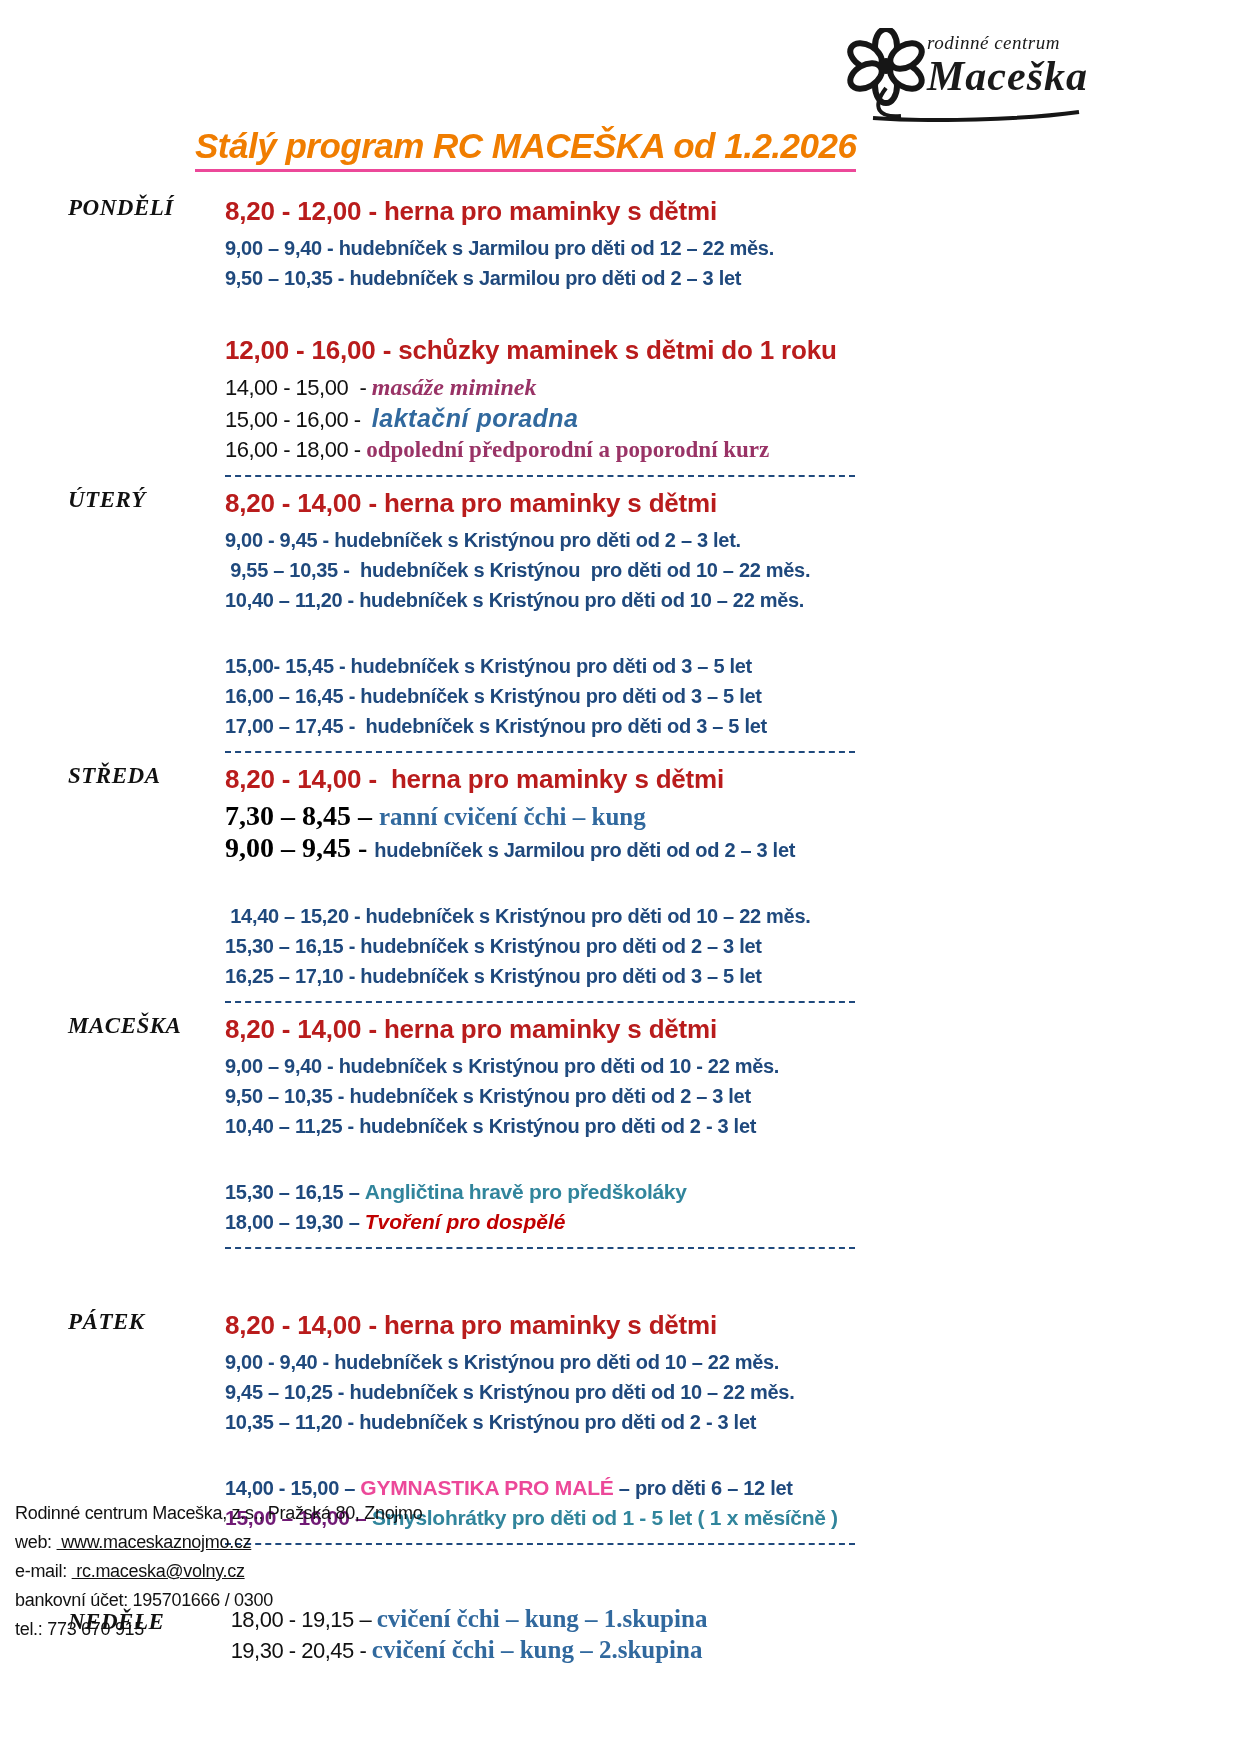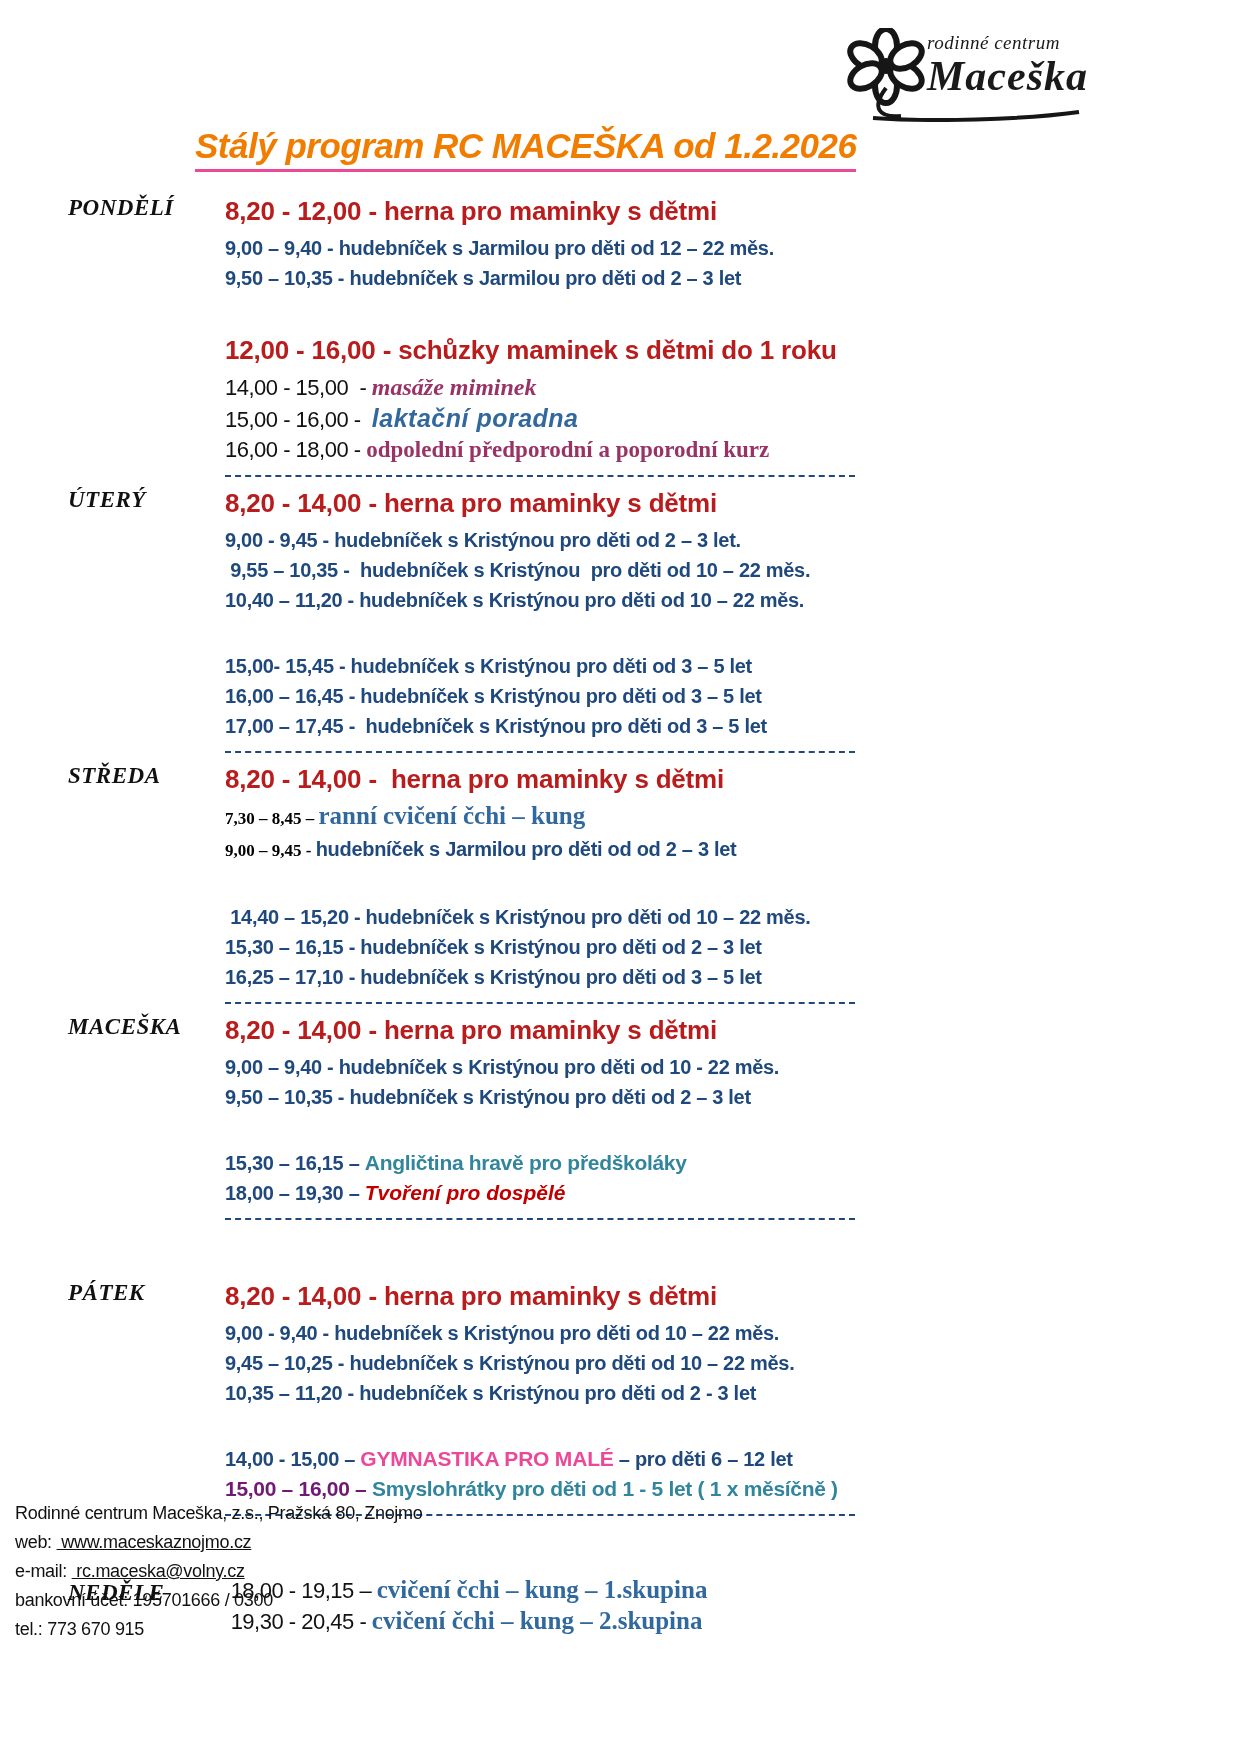--- a/index.html
+++ b/index.html
@@ -49,21 +49,21 @@
   .day-rows { flex:1 1 auto; }
   .row { font-size:20px; line-height:30px; white-space:pre-wrap; }
   .row.header { font-size:26px; line-height:38px; margin:2px 0 3px; }
   .spacer { height:36px; }
   .separator { border-top:2px dashed #1F497D; width:630px; margin:10px 0 5px; }
 
   
   .seg-red       { color:#b91c1c; font-weight:700; letter-spacing:-0.2px; }
   .seg-blue      { color:#1F497D; font-weight:700; letter-spacing:-0.3px; }
   .seg-time      { color:#111111; font-weight:400; font-size:22px; letter-spacing:-0.5px; }
-  .seg-timeSerif { color:#000000; font-weight:700; font-family:"Liberation Serif", serif; font-size:17px; }
+  .seg-timeSerif { color:#000000; font-weight:700; font-family:"Liberation Serif", serif; font-size:28px; }
   .seg-timeBold  { color:#701a75; font-weight:700; font-size:21px; letter-spacing:-0.3px; }
   .seg-purple    { color:#993366; font-weight:700; font-family:"Liberation Serif", serif; font-size:23px; }
   .seg-purpleItal{ color:#993366; font-weight:700; font-style:italic; font-family:"Liberation Serif", serif; font-size:24px; }
   .seg-blueItal  { color:#31699E; font-weight:700; font-style:italic; font-size:25px; letter-spacing:0.5px; }
   .seg-blueSerif { color:#31699E; font-weight:700; font-family:"Liberation Serif", serif; font-size:25px; }
   .seg-teal      { color:#31859C; font-weight:700; font-size:21px; letter-spacing:-0.3px; }
   .seg-redItal   { color:#C00000; font-weight:700; font-style:italic; font-size:21px; }
   .seg-green     { color:#ec4899; font-weight:700; font-size:21px; letter-spacing:-0.2px; }
 
   
@@ -141,20 +141,21 @@
           <div class="row"><span class="seg-blue">16,25 – 17,10 - hudebníček s Kristýnou pro děti od 3 – 5 let</span></div>
           <div class="separator"></div>
         </div>
       </div>
       <div class="day-block">
         <div class="day-label">MACEŠKA</div>
         <div class="day-rows">
           <div class="row header"><span class="seg-red">8,20 - 14,00 - herna pro maminky s dětmi</span></div>
           <div class="row"><span class="seg-blue">9,00 – 9,40 - hudebníček s Kristýnou pro děti od 10 - 22 měs.</span></div>
           <div class="row"><span class="seg-blue">9,50 – 10,35 - hudebníček s Kristýnou pro děti od 2 – 3 let</span></div>
+          <div class="row"><span class="seg-blue">10,40 – 11,25 - hudebníček s Kristýnou pro děti od 2 - 3 let</span></div>
           <div class="spacer"></div>
           <div class="row"><span class="seg-blue">15,30 – 16,15 – </span><span class="seg-teal">Angličtina hravě pro předškoláky</span></div>
           <div class="row"><span class="seg-blue">18,00 – 19,30 – </span><span class="seg-redItal">Tvoření pro dospělé</span></div>
           <div class="separator"></div>
         </div>
       </div>
       <div class="day-block">
         <div class="day-label">PÁTEK</div>
         <div class="day-rows">
           <div class="row header"><span class="seg-red">8,20 - 14,00 - herna pro maminky s dětmi</span></div>

